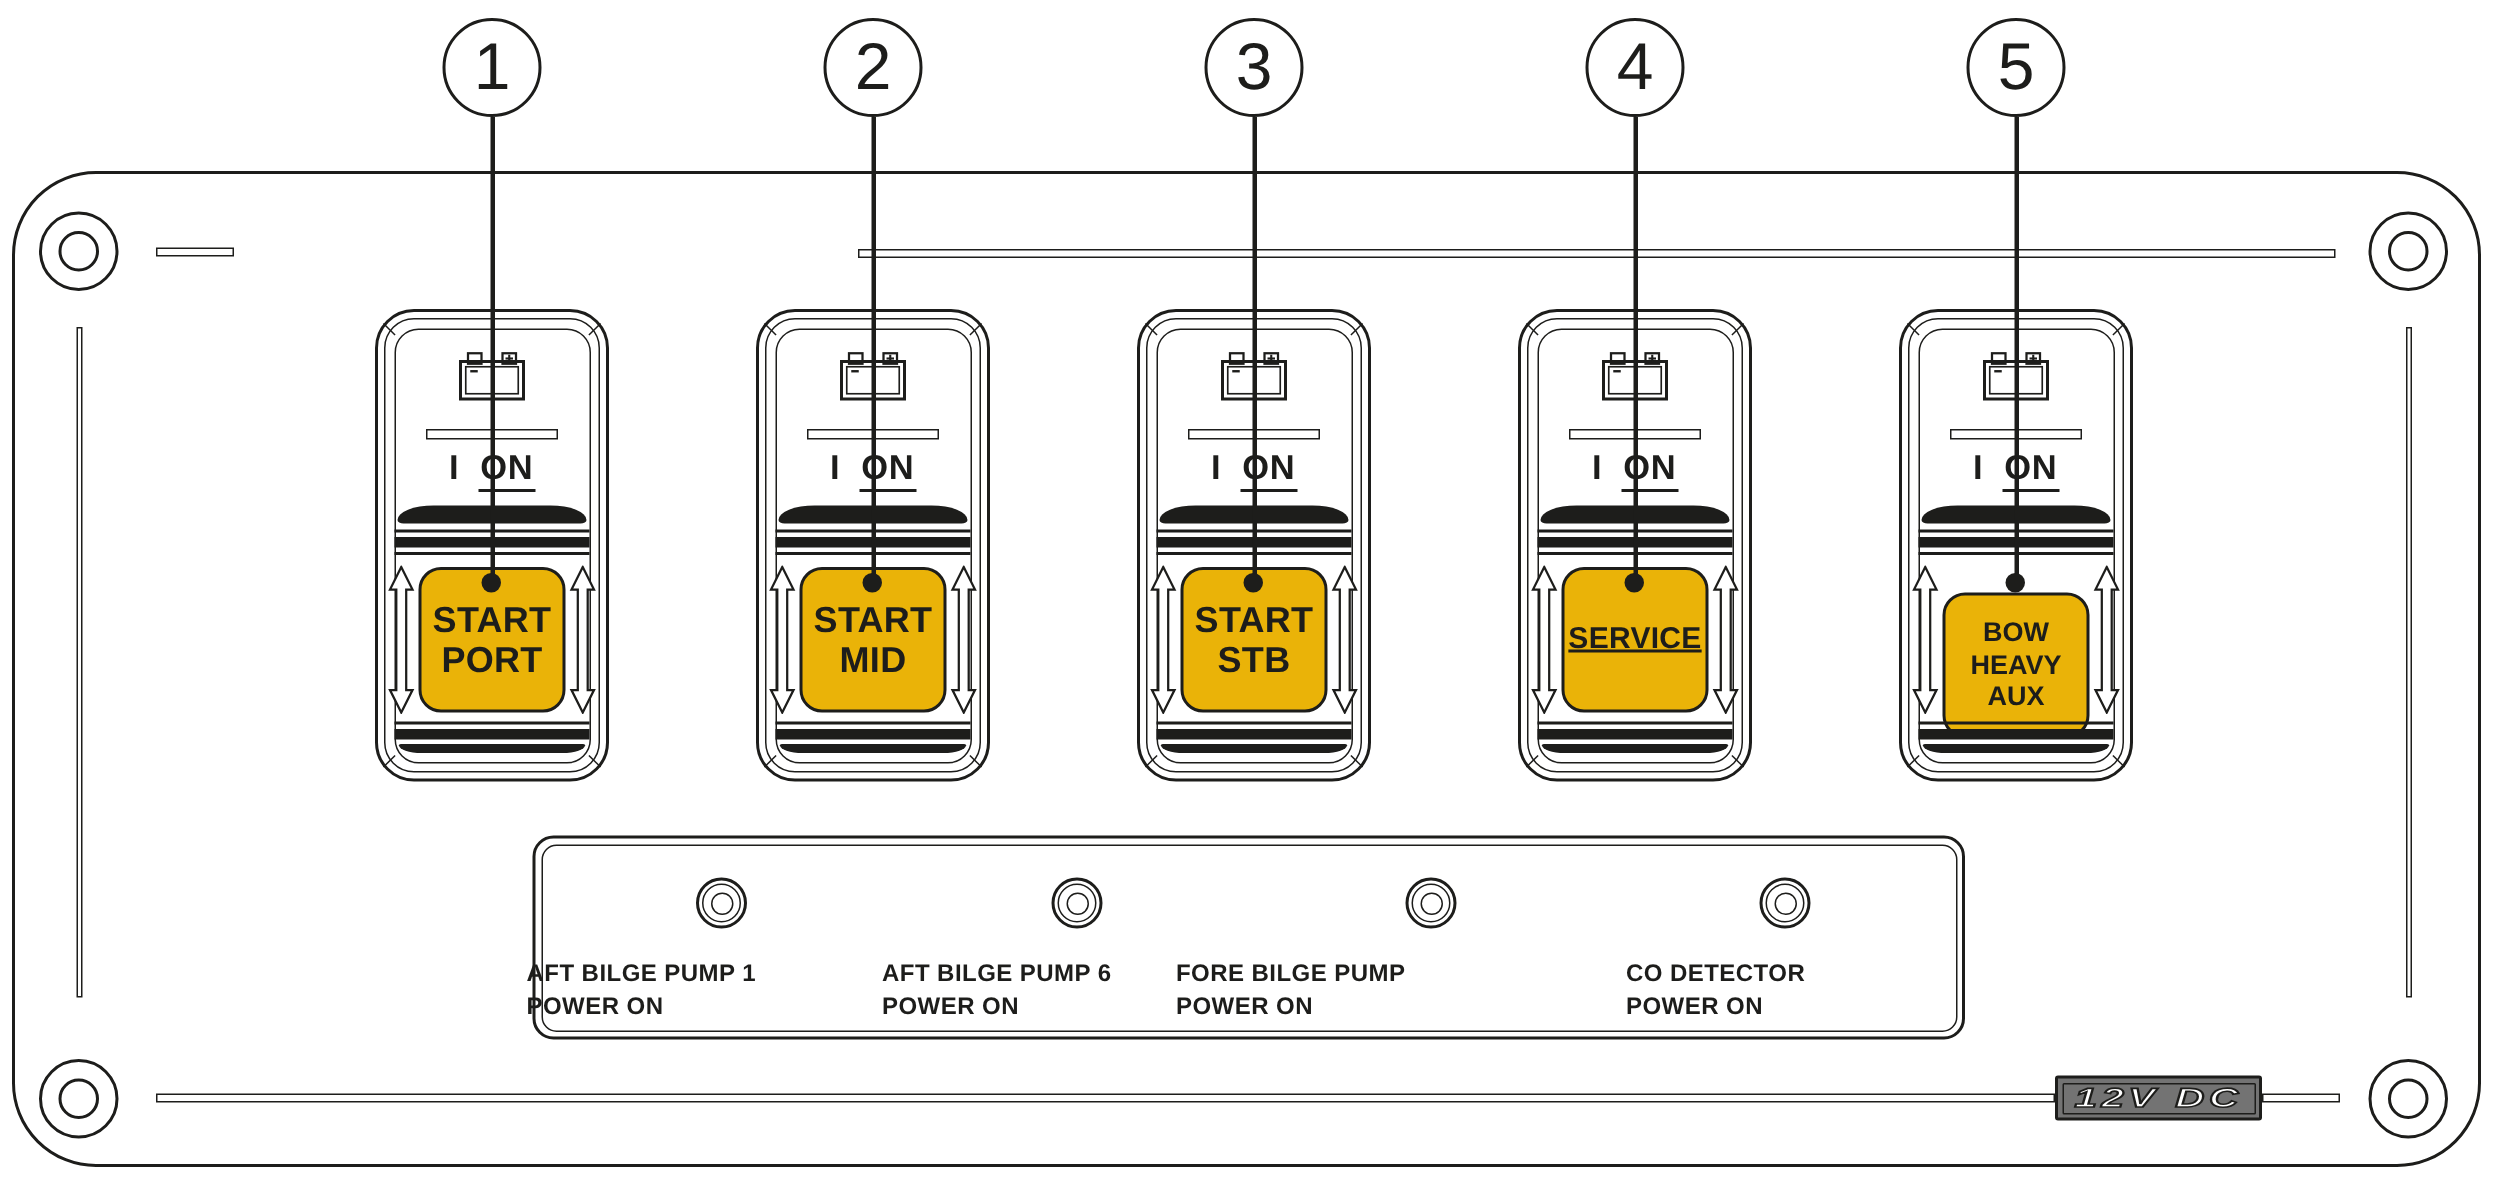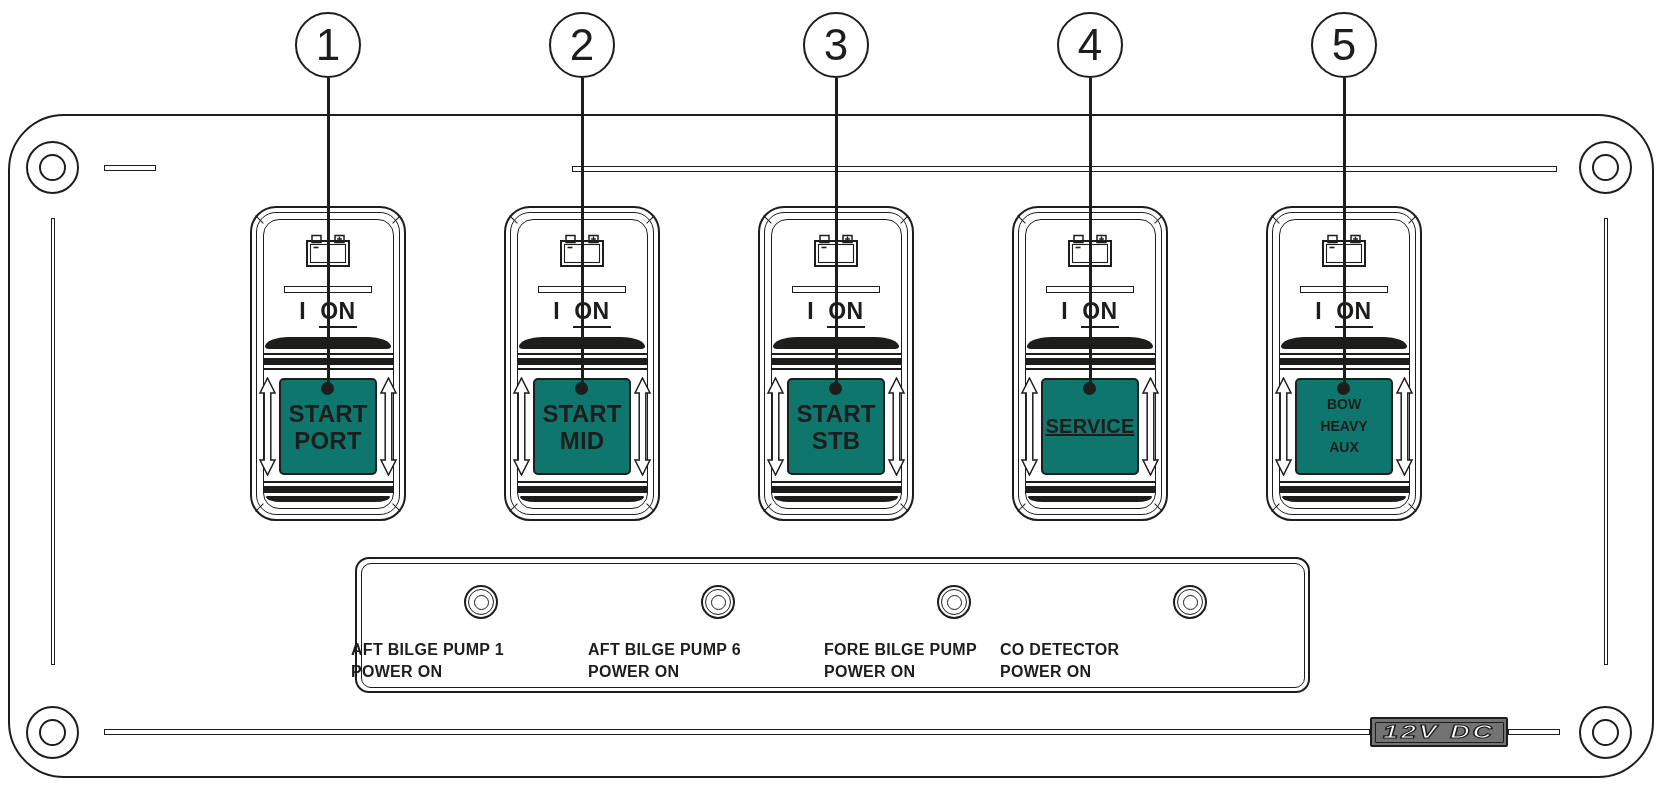--- a/index.html
+++ b/index.html
@@ -78,27 +78,27 @@
   .stripes-top .arch {
     width: 126px; height: 12px; margin: 0 auto; background: #1d1d1b;
     border-radius: 60px 60px 10px 10px / 24px 24px 6px 6px;
   }
   .stripes-top .line { margin-top: 4px; height: 2.2px; background: #1d1d1b; }
   .stripes-top .band { margin-top: 3px; height: 7px;  background: #1d1d1b; }
   .stripes-top .line2 { margin-top: 3px; height: 2.2px; background: #1d1d1b; }
 
   .key {
     left: 29px; top: 172px; width: 98px; height: 97px;
-    border: 2.5px solid #1d1d1b; border-radius: 5px; background:#0f766e;
+    border: 2.5px solid #1d1d1b; border-radius: 15px; background:#eab308;
     display: flex; align-items: center; justify-content: center;
     text-align: center; font-weight: bold; white-space: pre-line;
   }
   .key.fs-lg { font-size: 24px; line-height: 27px; letter-spacing: 0.2px; }
   .key.fs-md { font-size: 20px; letter-spacing: 0.2px; text-decoration: underline; }
-  .key.fs-sm { font-size: 14px; line-height: 21.5px; }
+  .key.fs-sm { font-size: 18px; line-height: 21.5px; margin-top: 17px; }
 
   .arrow { top: 171px; }
   .arrow.al { left: 8px; }
   .arrow.ar { right: 8px; }
 
   .stripes-bottom { left: 13px; top: 275px; width: 130px; }
   .stripes-bottom .line { height: 2.2px; background: #1d1d1b; }
   .stripes-bottom .band { margin-top: 3px; height: 7px; background: #1d1d1b; }
   .stripes-bottom .arc {
     margin: 3px auto 0; width: 124px; height: 6px; background: #1d1d1b;
@@ -138,21 +138,21 @@
     display: flex; align-items: center; justify-content: center; }
   .led-core { width: 15px; height: 15px; border: 1.8px solid #1d1d1b; border-radius: 50%; }
   .led.p1 { left: 464px; } .led.p2 { left: 701px; } .led.p3 { left: 937px; } .led.p4 { left: 1173px; }
 
   .ind-label {
     top: 639px; width: 260px; 
     font-weight: bold; font-size: 16px; line-height: 21.5px;
     letter-spacing: 0.3px; white-space: pre-line;
   }
   .ind-label.p1 { left: 351px; } .ind-label.p2 { left: 588px; }
-  .ind-label.p3 { left: 824px; } .ind-label.p4 { left: 1000px; }
+  .ind-label.p3 { left: 784px; } .ind-label.p4 { left: 1084px; }
 </style>
 </head>
 <body>
 
 <div class="stage">
 
   <div class="abs panel-outline"></div>
 
   <div class="abs screw tl">
       <div class="screw-inner"></div>

